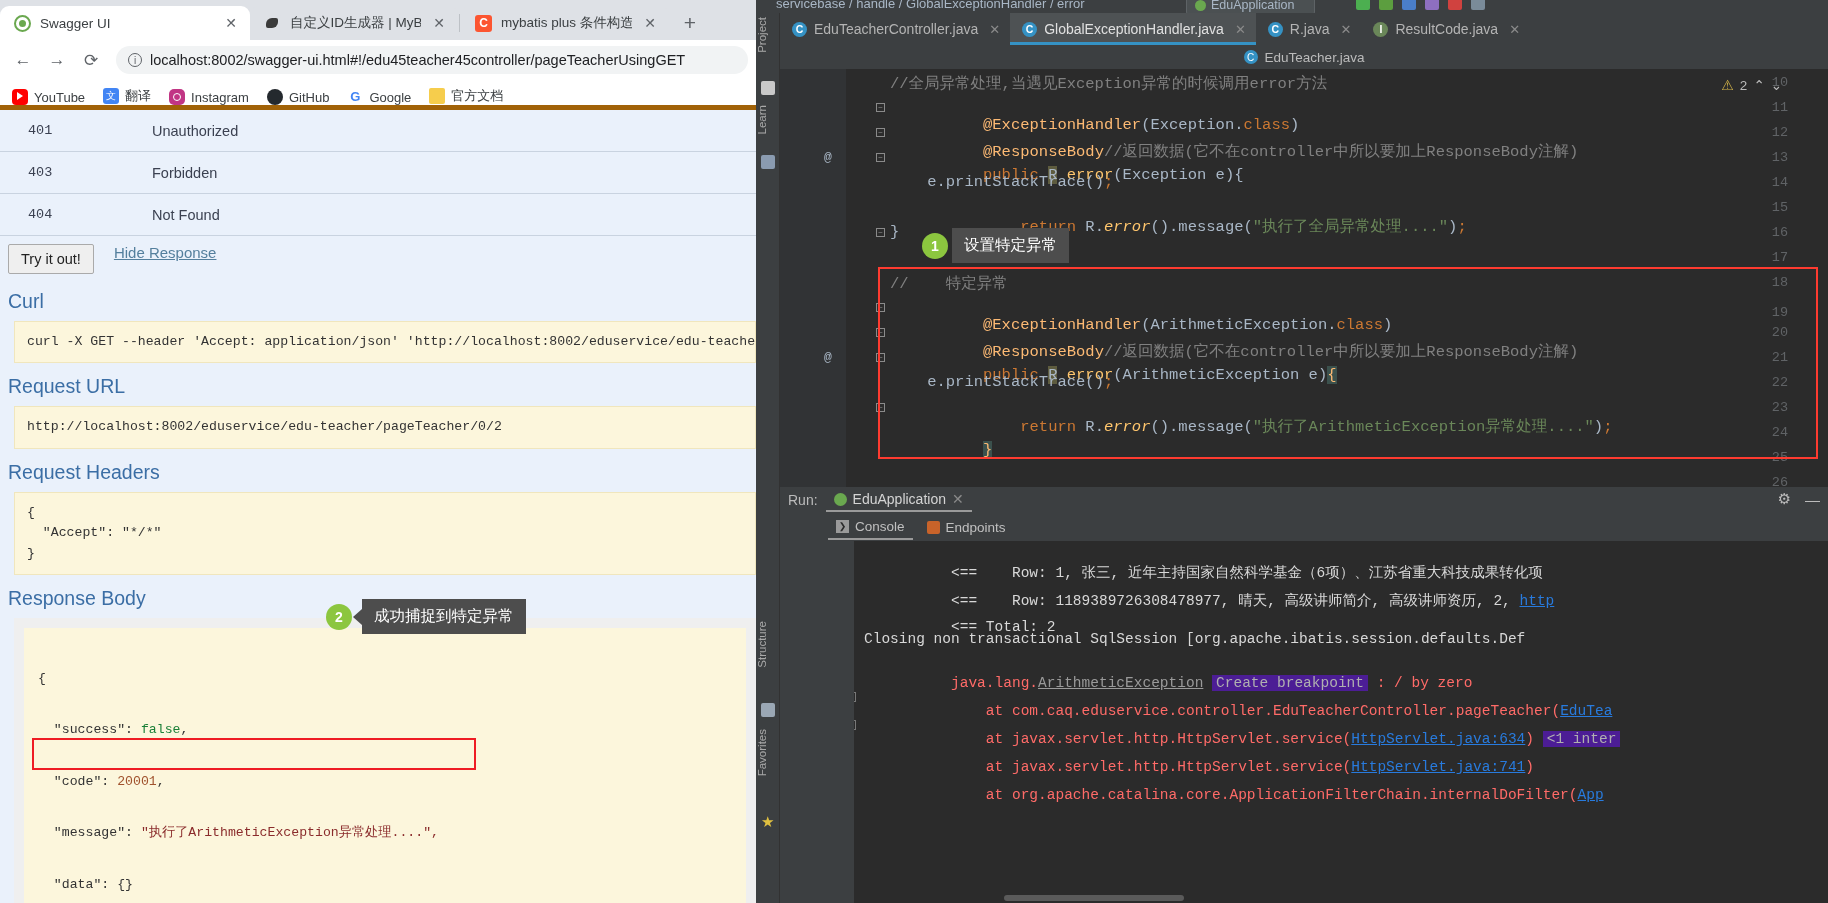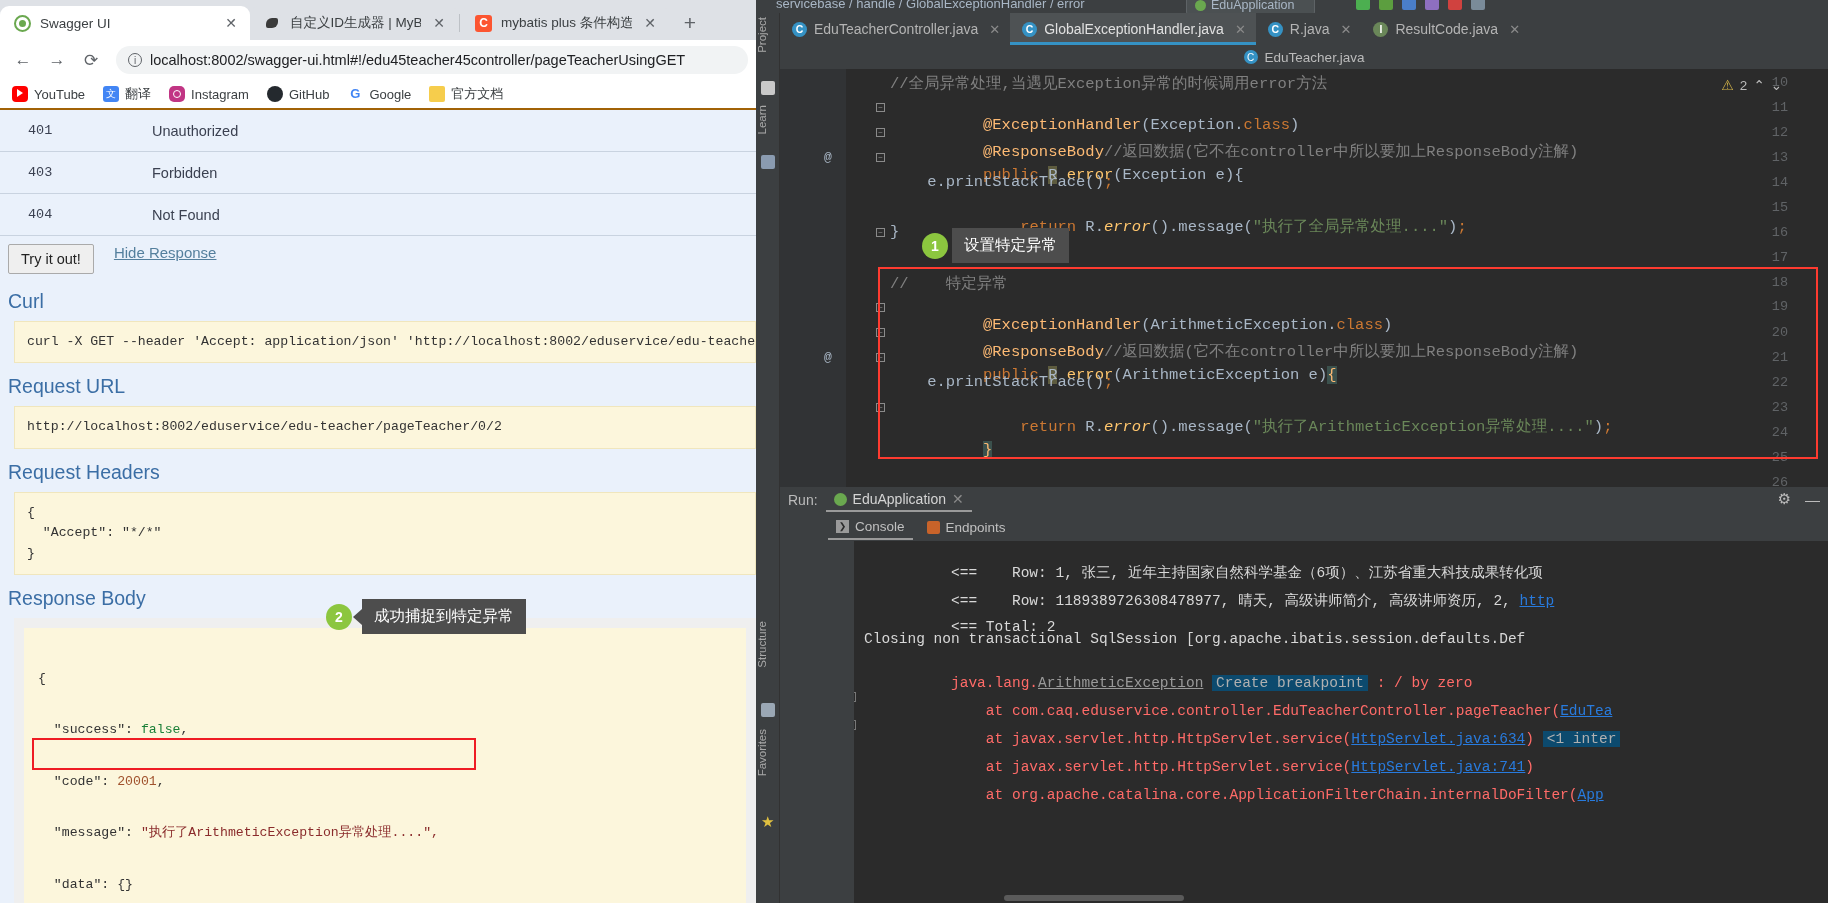--- a/index.html
+++ b/index.html
@@ -23,22 +23,22 @@
             display:flex; align-items:center; justify-content:center; }
 
   .chrome-navbar { height:40px; background:#fff; display:flex; align-items:center; padding:0 8px; gap:4px; }
   .navbtn { width:30px; height:30px; display:flex; align-items:center; justify-content:center;
             color:#5f6368; font-size:17px; }
   .omnibox { flex:1 1 auto; height:28px; background:#f1f3f4; border-radius:14px; display:flex;
              align-items:center; padding:0 12px; gap:8px; margin-left:6px; }
   .omnibox .infoicon { width:14px; height:14px; border:1.3px solid #5f6368; border-radius:50%;
              color:#5f6368; font-size:10px; display:flex; align-items:center; justify-content:center; flex:0 0 14px;}
   .omnibox .urltext { font-size:14.5px; color:#202124; white-space:nowrap; overflow:hidden; }
-  .bookmarks { height:30px; background:#fff; display:flex; align-items:center; padding:0 12px; gap:18px;
-               border-bottom:2px solid #a16207; }
+  .bookmarks { height:30px; background:#fff; display:flex; align-items:flex-end; padding:0 12px; gap:18px;
+               border-bottom:5px solid #a16207; }
   .bm { display:flex; align-items:center; gap:6px; font-size:13px; color:#3c4043; white-space:nowrap; }
   .bm .bmico { width:16px; height:16px; flex:0 0 16px; border-radius:3px; display:block; }
 
   
   #swagger { position:absolute; left:0; top:110px; width:756px; height:793px; background:#eaf1fb;
              overflow:hidden; font-family:"Liberation Sans", sans-serif; }
   .resp-row { height:42px; border-bottom:1px solid #c9d3e0; display:flex; align-items:center;
               font-size:14.5px; color:#3b4151; }
   .resp-row .c1 { width:152px; padding-left:28px; font-family:"Liberation Mono", monospace; font-size:13.5px;}
   .resp-row .c2 { flex:1; }
@@ -120,21 +120,21 @@
   .run-head-icons { position:absolute; right:8px; top:3px; display:flex; gap:14px; align-items:center; color:#bbb; font-size:15px;}
   .console-tabs { height:28px; display:flex; align-items:center; gap:6px; padding-left:48px; }
   .ctab { display:flex; align-items:center; gap:6px; font-size:13.5px; color:#c0c0c0; padding:4px 8px; }
   .ctab.active { border-bottom:2px solid #9a9a9a; }
   .console { position:absolute; left:74px; right:0; top:54px; bottom:0; background:#2b2b2b;
              font-family:"Liberation Mono", monospace; font-size:14.5px; color:#bbb; overflow:hidden; }
   .cline { position:absolute; left:10px; white-space:pre; }
   .c-red { color:#ff6b68; } .c-white { color:#d8d8d8; }
   .c-link { color:#287bde; text-decoration:underline; }
   .c-gray-ul { color:#9a9a9a; text-decoration:underline; }
-  .c-chip { background:#0c4a6e; color:#b0b0b0; padding:0 4px; }
+  .c-chip { background:#4c1d95; color:#b0b0b0; padding:0 4px; }
   .plusbox { position:absolute; left:-18px; width:10px; height:10px; border:1px solid #787878; color:#aaa;
              font-size:8px; line-height:8px; text-align:center; }
   .side-toolbar { position:absolute; left:24px; top:541px; width:50px; bottom:0; background:#3c3f41; }
   .scrollbar-h { position:absolute; left:150px; bottom:2px; width:180px; height:6px; background:#5a5a5a; border-radius:3px;}
 </style>
 </head>
 <body>
 
 <div id="root">
 
@@ -330,21 +330,21 @@
       <div>
         <span class="ln" style="top:6px;">10</span>
         <span class="ln" style="top:31px;">11</span>
         <span class="ln" style="top:56px;">12</span>
         <span class="ln" style="top:81px;">13</span>
         <span class="ln" style="top:106px;">14</span>
         <span class="ln" style="top:131px;">15</span>
         <span class="ln" style="top:156px;">16</span>
         <span class="ln" style="top:181px;">17</span>
         <span class="ln" style="top:206px;">18</span>
-        <span class="ln" style="top:230px;">19</span>
+        <span class="ln" style="top:236px;">19</span>
         <span class="ln" style="top:256px;">20</span>
         <span class="ln" style="top:281px;">21</span>
         <span class="ln" style="top:306px;">22</span>
         <span class="ln" style="top:331px;">23</span>
         <span class="ln" style="top:356px;">24</span>
         <span class="ln" style="top:381px;">25</span>
         <span class="ln" style="top:406px;">26</span>
       </div>
 
       <span class="atmark" style="top:81px;">@</span>

